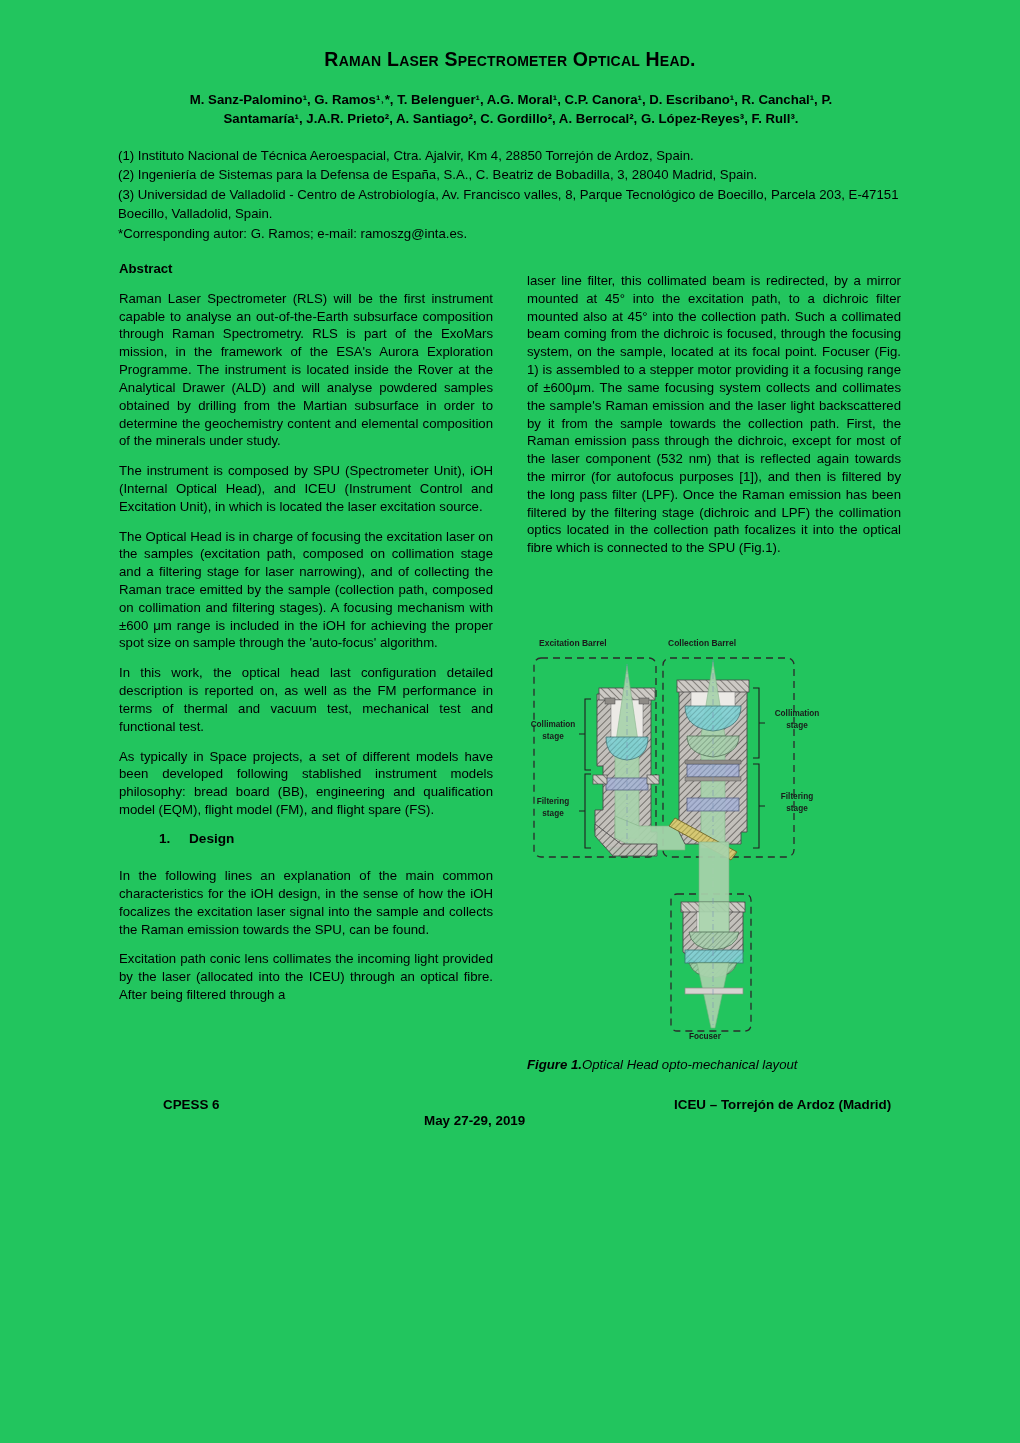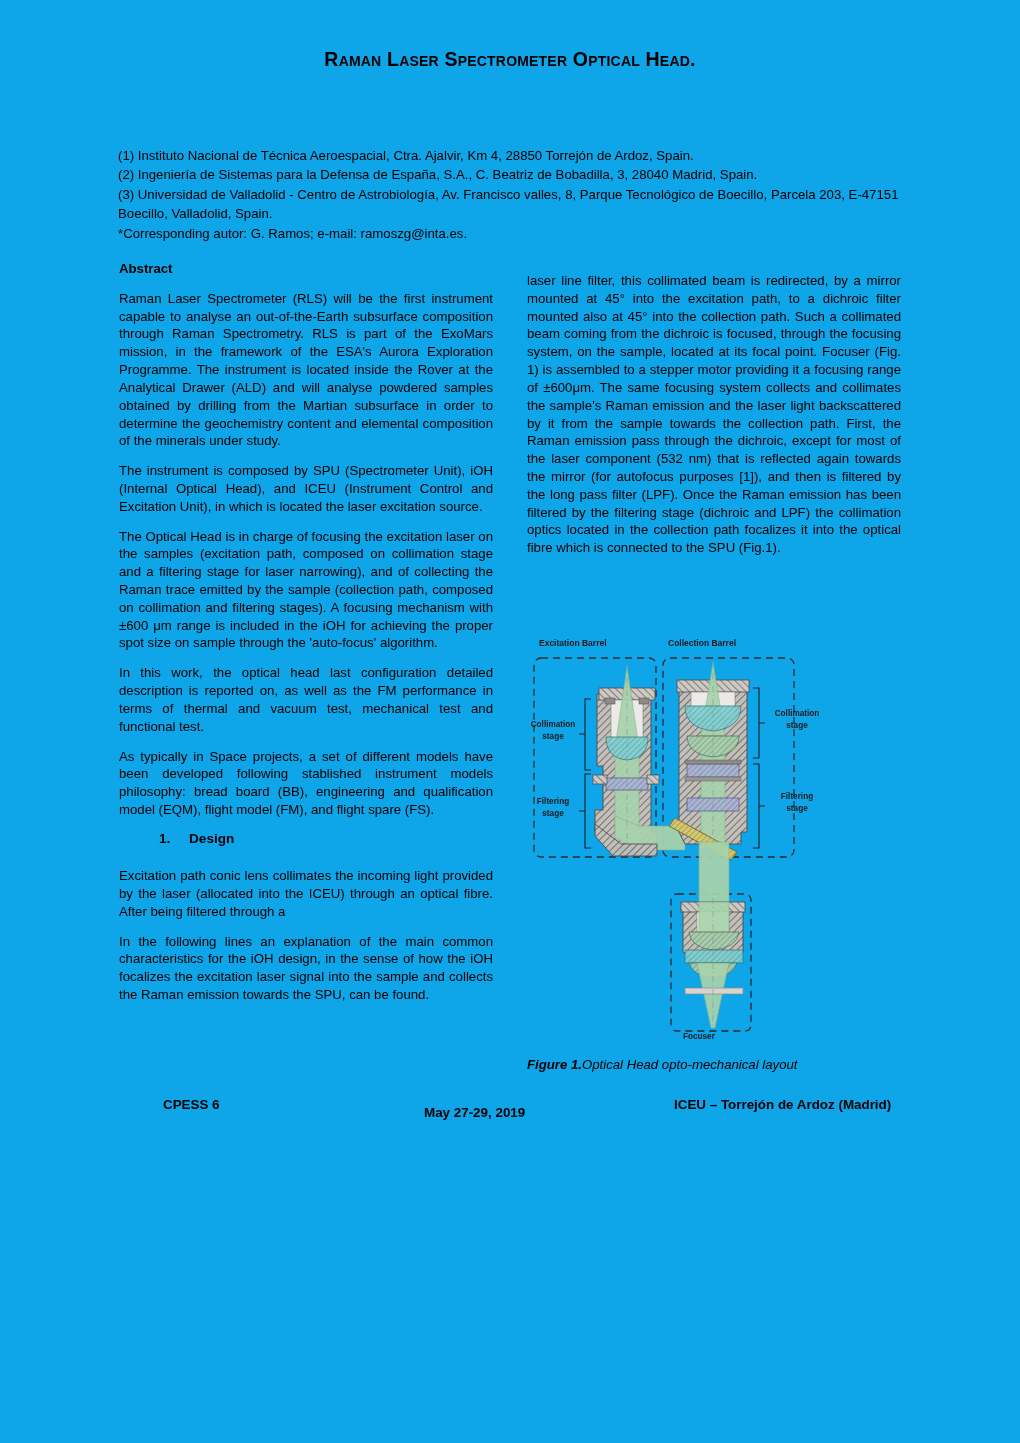--- a/index.html
+++ b/index.html
@@ -13,21 +13,21 @@
     position: relative;
     font-family: "Liberation Sans", sans-serif;
     color: #000000;
     overflow: hidden;
   }
   .page {
     position: absolute;
     left: 0; top: 0;
     width: 1020px;
     height: 1443px;
-    background: #0ea5e9;
+    background: #22c55e;
   }
 
   
   .title {
     position: absolute;
     left: 110px;
     top: 48px;
     width: 800px;
     text-align: center;
     font-size: 19.5px;
@@ -126,50 +126,54 @@
   
   .footer {
     position: absolute;
     left: 119px;
     top: 1097px;
     width: 782px;
     font-size: 13.4px;
     font-weight: bold;
   }
   .footer .f-left   { position: absolute; left: 0;     top: 0; margin-left: 44px; }
-  .footer .f-center { position: absolute; left: 305px; top: 8px; }
+  .footer .f-center { position: absolute; left: 305px; top: 16px; }
   .footer .f-right  { position: absolute; left: 555px; top: 0; }
 </style>
 </head>
 <body>
 
 <div class="page">
 
   <div class="title">Raman Laser Spectrometer Optical Head.</div>
 
+  <div class="authors">
+    <div>M. Sanz-Palomino¹, G. Ramos¹˒*, T. Belenguer¹, A.G. Moral¹, C.P. Canora¹, D. Escribano¹, R. Canchal¹, P.</div>
+    <div>Santamaría¹, J.A.R. Prieto², A. Santiago², C. Gordillo², A. Berrocal², G. López-Reyes³, F. Rull³.</div>
+  </div>
 
   <div class="affils">
     <div>(1) Instituto Nacional de Técnica Aeroespacial, Ctra. Ajalvir, Km 4, 28850 Torrejón de Ardoz, Spain.</div>
     <div>(2) Ingeniería de Sistemas para la Defensa de España, S.A., C. Beatriz de Bobadilla, 3, 28040 Madrid, Spain.</div>
     <div>(3) Universidad de Valladolid  - Centro de Astrobiología, Av. Francisco valles, 8, Parque Tecnológico de Boecillo, Parcela 203, E-47151 Boecillo, Valladolid, Spain.</div>
     <div>*Corresponding autor: G. Ramos; e-mail: ramoszg@inta.es.</div>
   </div>
 
   <div class="col col-left">
     <div class="h-abstract">Abstract</div>
     <p>Raman Laser Spectrometer (RLS) will be the first instrument capable to analyse an out-of-the-Earth subsurface composition through Raman Spectrometry. RLS is part of the ExoMars mission, in the framework of the ESA's Aurora Exploration Programme. The instrument is located inside the Rover at the Analytical Drawer (ALD) and will analyse powdered samples obtained by drilling from the Martian subsurface in order to determine the geochemistry content and elemental composition of the minerals under study.</p>
     <p>The instrument is composed by SPU (Spectrometer Unit), iOH (Internal Optical Head), and ICEU (Instrument Control and Excitation Unit), in which is located the laser excitation source.</p>
     <p>The Optical Head is in charge of focusing the excitation laser on the samples (excitation path, composed on collimation stage and a filtering stage for laser narrowing), and of collecting the Raman trace emitted by the sample (collection path, composed on collimation and filtering stages). A focusing mechanism with ±600 μm range is included in the iOH for achieving the proper spot size on sample through the 'auto-focus' algorithm.</p>
     <p>In this work, the optical head last configuration detailed description is reported on, as well as the FM performance in terms of thermal and vacuum test, mechanical test and functional test.</p>
     <p>As typically in Space projects, a set of different models have been developed following stablished instrument models philosophy: bread board (BB), engineering and qualification model (EQM), flight model (FM), and flight spare (FS).</p>
     <div class="h-section">
       <span class="num">1.</span><span>Design</span>
     </div>
+    <p class="tight">In the following lines an explanation of the main common characteristics for the iOH design, in the sense of how the iOH focalizes the excitation laser signal into the sample and collects the Raman emission towards the SPU, can be found.</p>
     <p class="tight">Excitation path conic lens collimates the incoming light provided by the laser (allocated into the ICEU) through an optical fibre. After being filtered through a</p>
-    <p class="tight">In the following lines an explanation of the main common characteristics for the iOH design, in the sense of how the iOH focalizes the excitation laser signal into the sample and collects the Raman emission towards the SPU, can be found.</p>
   </div>
 
   <div class="col col-right">
     <p>laser line filter, this collimated beam is redirected, by a mirror mounted at 45° into the excitation path, to a dichroic filter mounted also at 45° into the collection path. Such a collimated beam coming from the dichroic is focused, through the focusing system, on the sample, located at its focal point. Focuser (Fig. 1) is assembled to a stepper motor providing it a focusing range of ±600μm. The same focusing system collects and collimates the sample's Raman emission and the laser light backscattered by it from the sample towards the collection path. First, the Raman emission pass through the dichroic, except for most of the laser component (532 nm) that is reflected again towards the mirror (for autofocus purposes [1]), and then is filtered by the long pass filter (LPF). Once the Raman emission has been filtered by the filtering stage (dichroic and LPF) the collimation optics located in the collection path focalizes it into the optical fibre which is connected to the SPU (Fig.1).</p>
   </div>
 
   <div class="figure-wrap">
 
     <svg width="374" height="410" viewBox="0 0 374 410">
       <defs>
@@ -319,21 +323,21 @@
     <div class="stage-label" style="left:240px; top:72px; width:60px;">
       <div>Collimation</div>
       <div>stage</div>
     </div>
 
     <div class="stage-label" style="left:240px; top:155px; width:60px;">
       <div>Filtering</div>
       <div>stage</div>
     </div>
 
-    <div class="focuser-label" style="left:156px; top:396px;">Focuser</div>
+    <div class="focuser-label" style="left:162px; top:396px;">Focuser</div>
   </div>
 
   <div class="fig-caption">
     <b>Figure 1.</b><span>Optical Head opto-mechanical layout</span>
   </div>
 
   <div class="footer">
     <span class="f-left">CPESS 6</span>
     <span class="f-center">May 27-29, 2019</span>
     <span class="f-right">ICEU – Torrejón de Ardoz (Madrid)</span>

